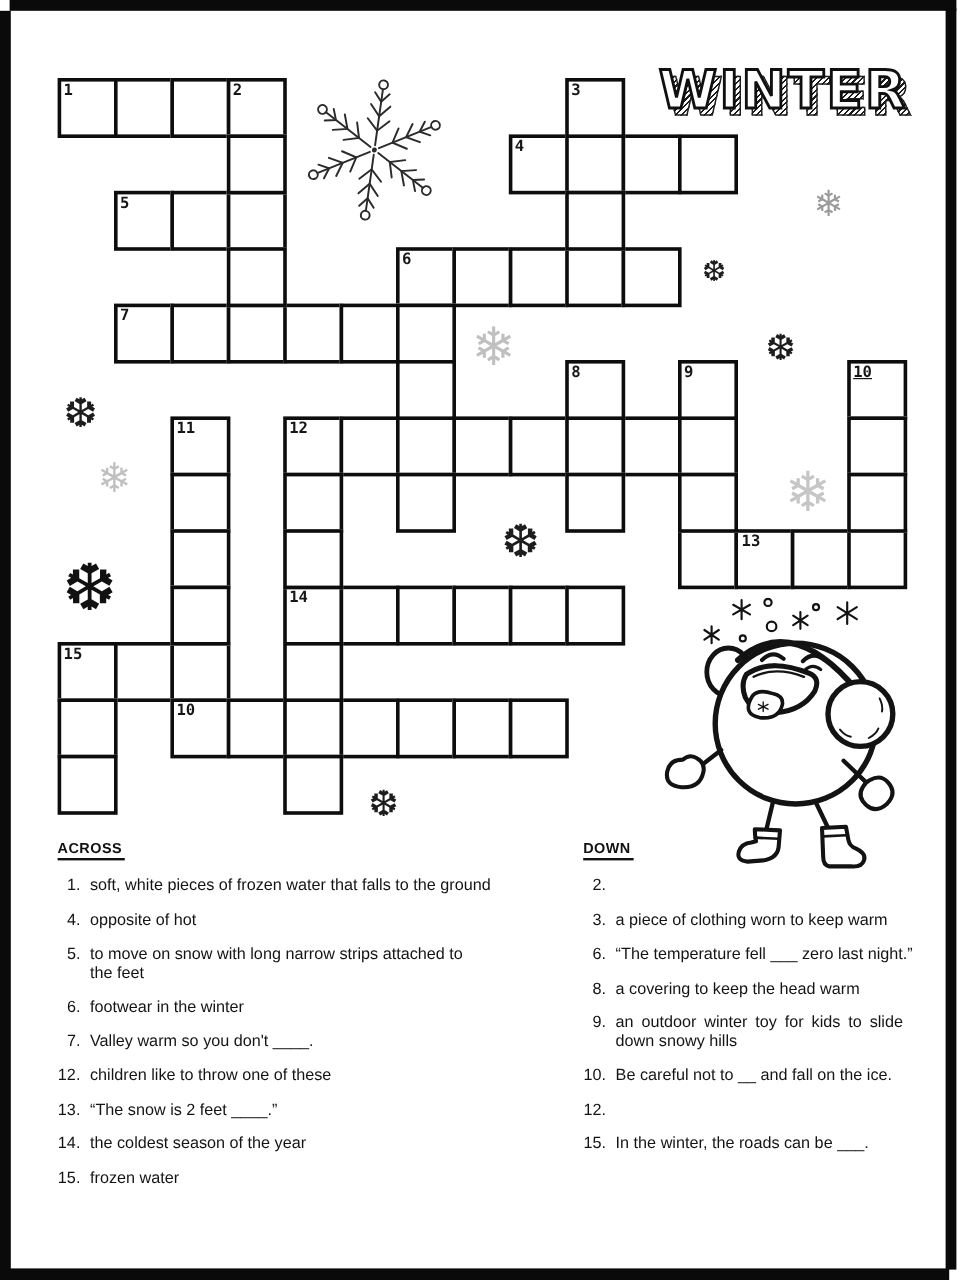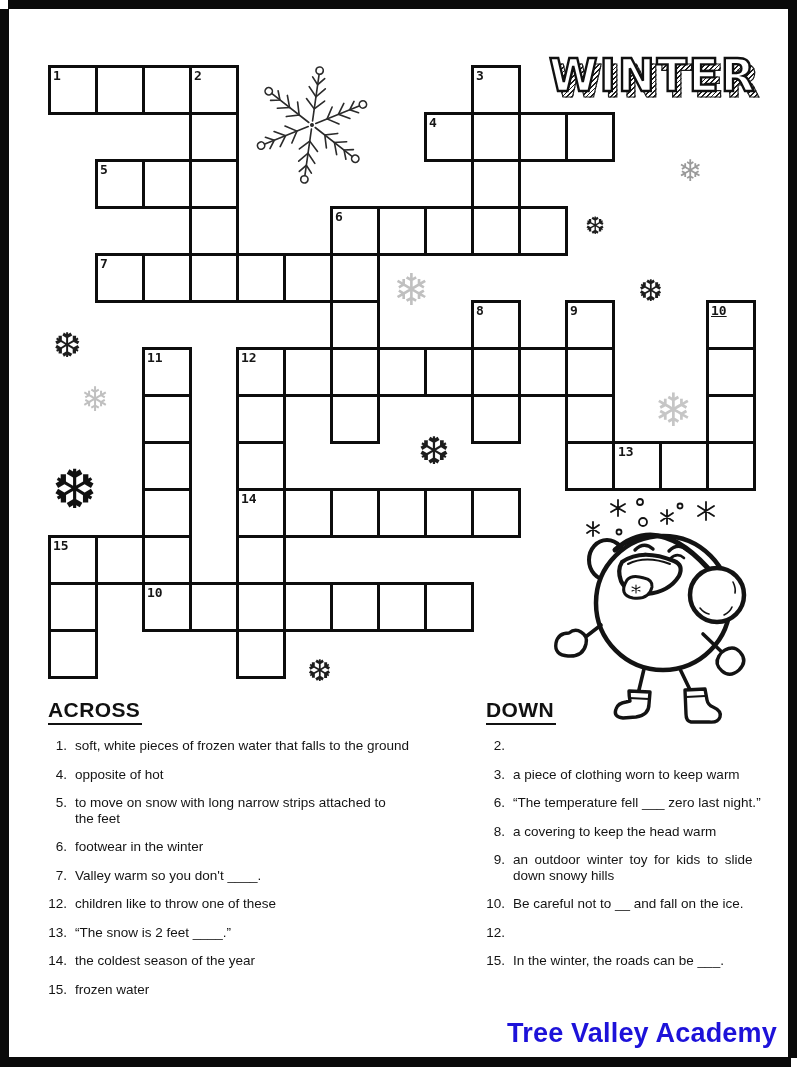--- a/index.html
+++ b/index.html
@@ -33,21 +33,21 @@
   .flake{position:absolute;line-height:1;font-family:"DejaVu Sans",sans-serif;}
 
   .bigflake{position:absolute;left:251px;top:64px;width:122px;height:122px;z-index:1;
             transform:rotate(8deg);}
   .snowman{position:absolute;left:543px;top:498px;width:230px;height:235px;z-index:2;}
 
   
   .clues{position:absolute;top:698px;z-index:2;}
   .clues.across{left:40px;width:414px;}
   .clues.down{left:478px;width:312px;}
-  .clue-head{display:inline-block;font-size:21px;font-weight:bold;letter-spacing:.4px;
+  .clue-head{display:inline-block;font-size:12px;font-weight:bold;letter-spacing:.4px;
              border-bottom:2px solid #111;padding:0 2px 1px 0;margin-left:8px;}
   .clue-list{margin-top:13px;}
   .clue{display:flex;margin-bottom:13px;font-size:13.5px;line-height:15.5px;color:#141414;}
   .cnum{flex:none;width:27px;text-align:right;padding-right:8px;}
   .ctext{flex:1;}
   .jline{word-spacing:2.8px;}
 
   .brand{position:absolute;right:23px;top:1018px;font-size:27px;font-weight:bold;
          letter-spacing:.2px;white-space:nowrap;z-index:2;}
 </style>
@@ -304,17 +304,14 @@
         <div class="clue">
           <span class="cnum">12.</span>
         </div>
         <div class="clue">
           <span class="cnum">15.</span>
           <div class="ctext">In the winter, the roads can be ___.</div>
         </div>
       </div>
   </div>
 
-  <div class="brand" style="color: rgb(29, 18, 217);">
-    <span>Tree Valley Academy</span>
-  </div>
 
 </div>
 
 </body></html>

